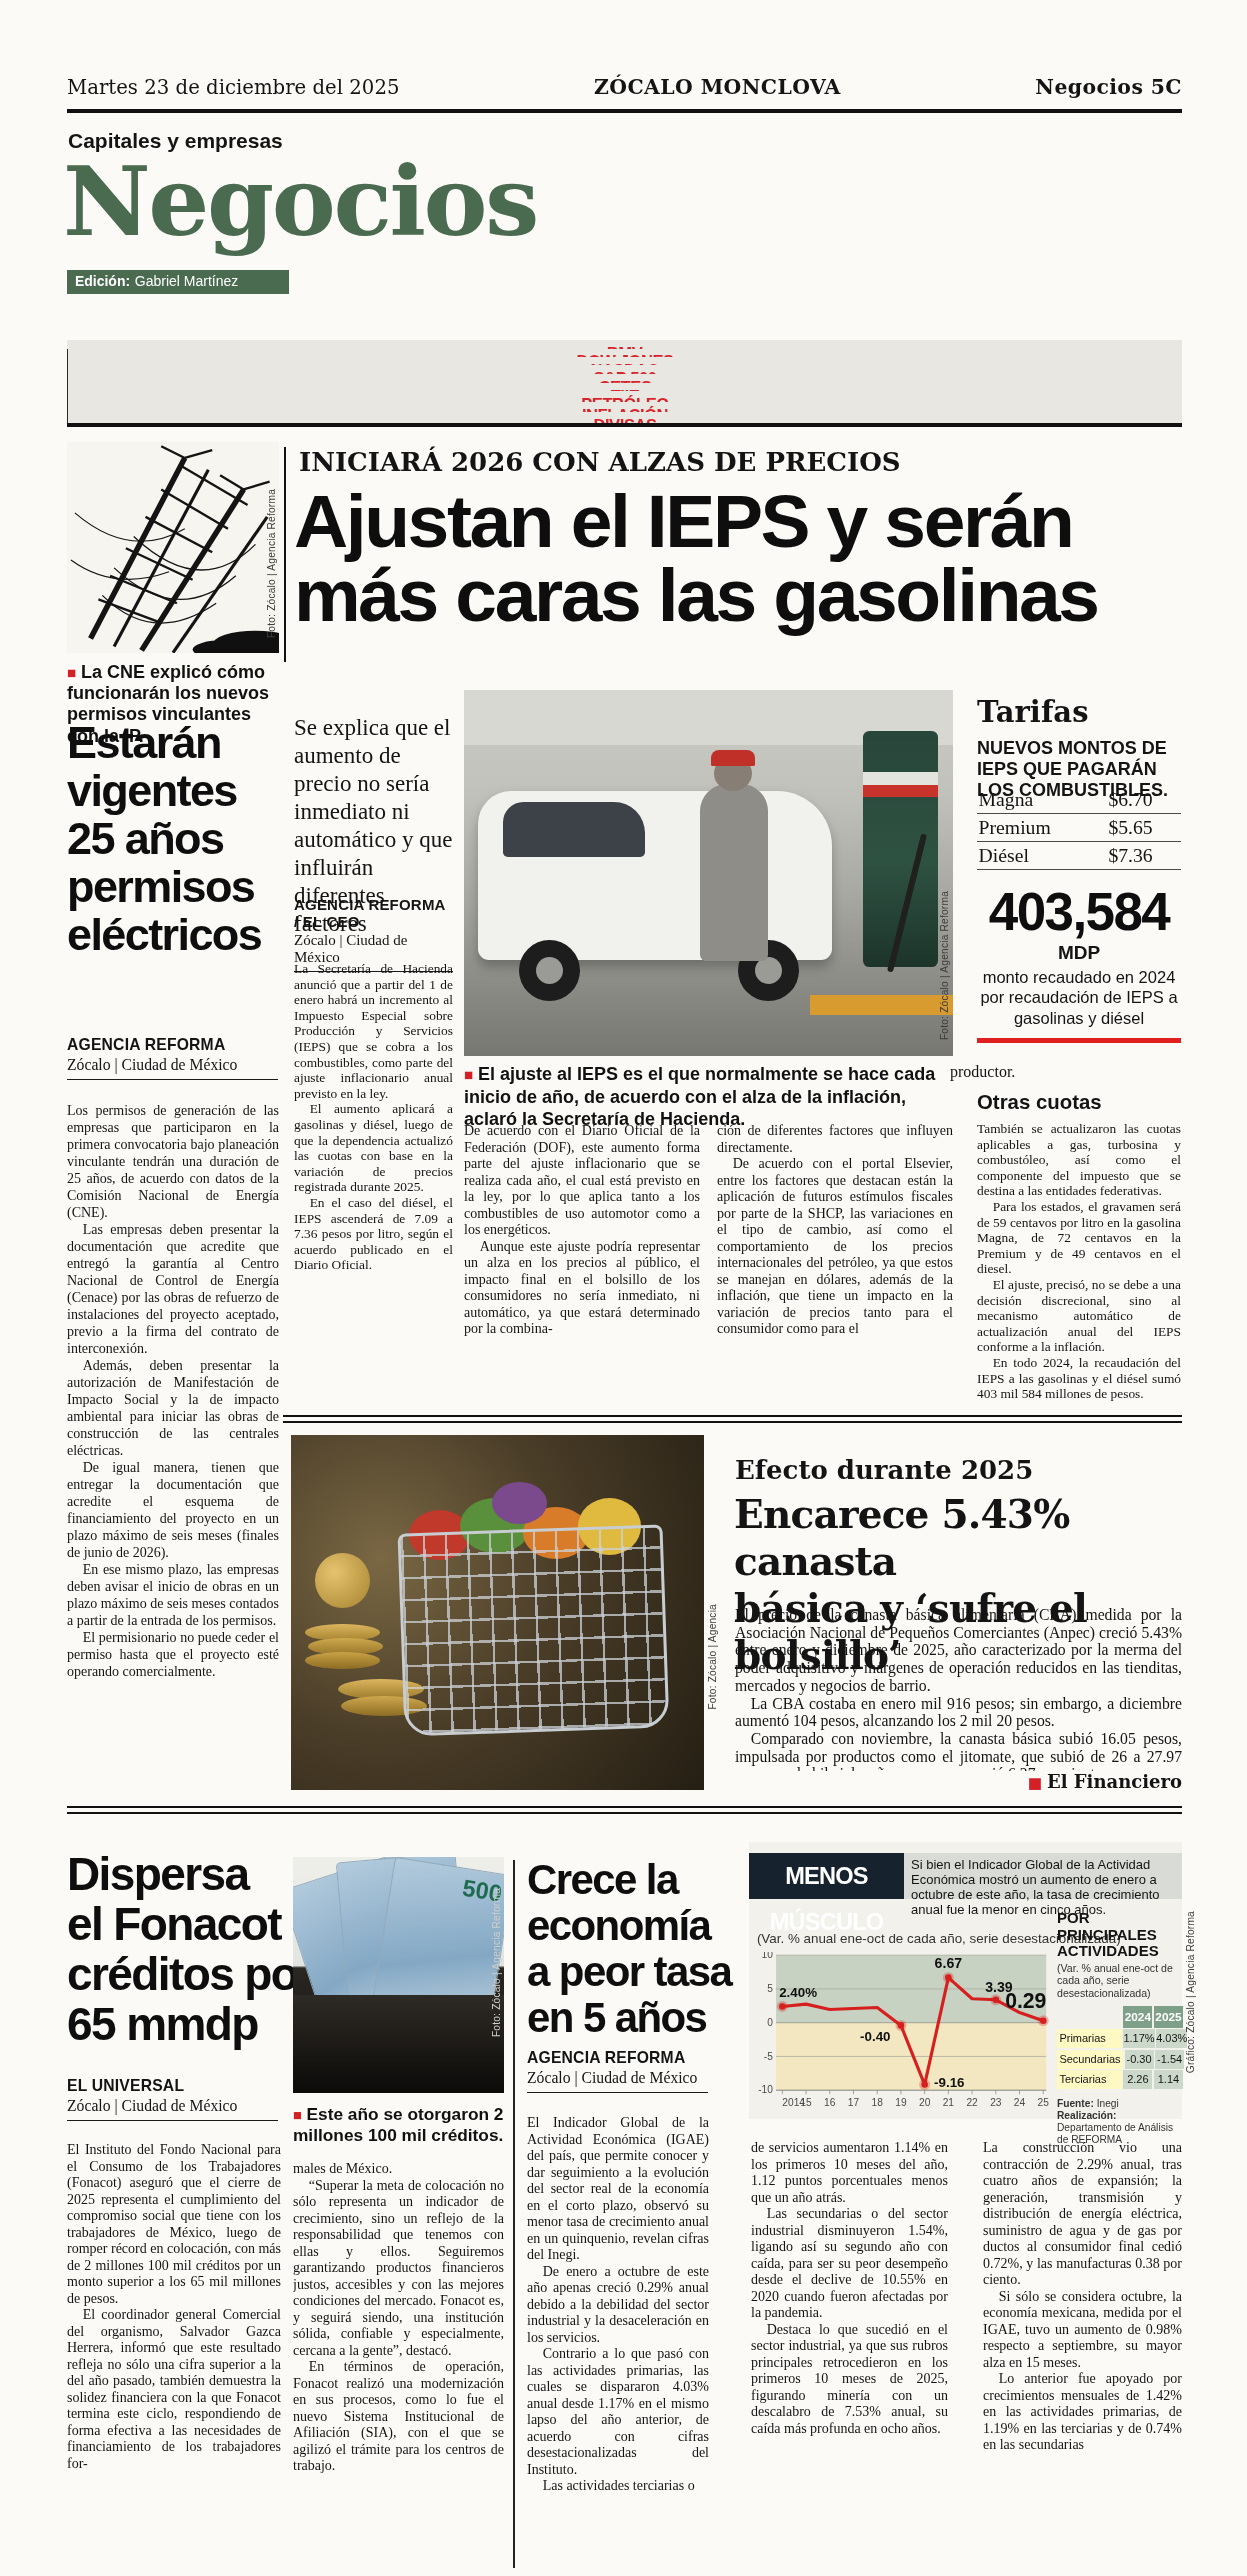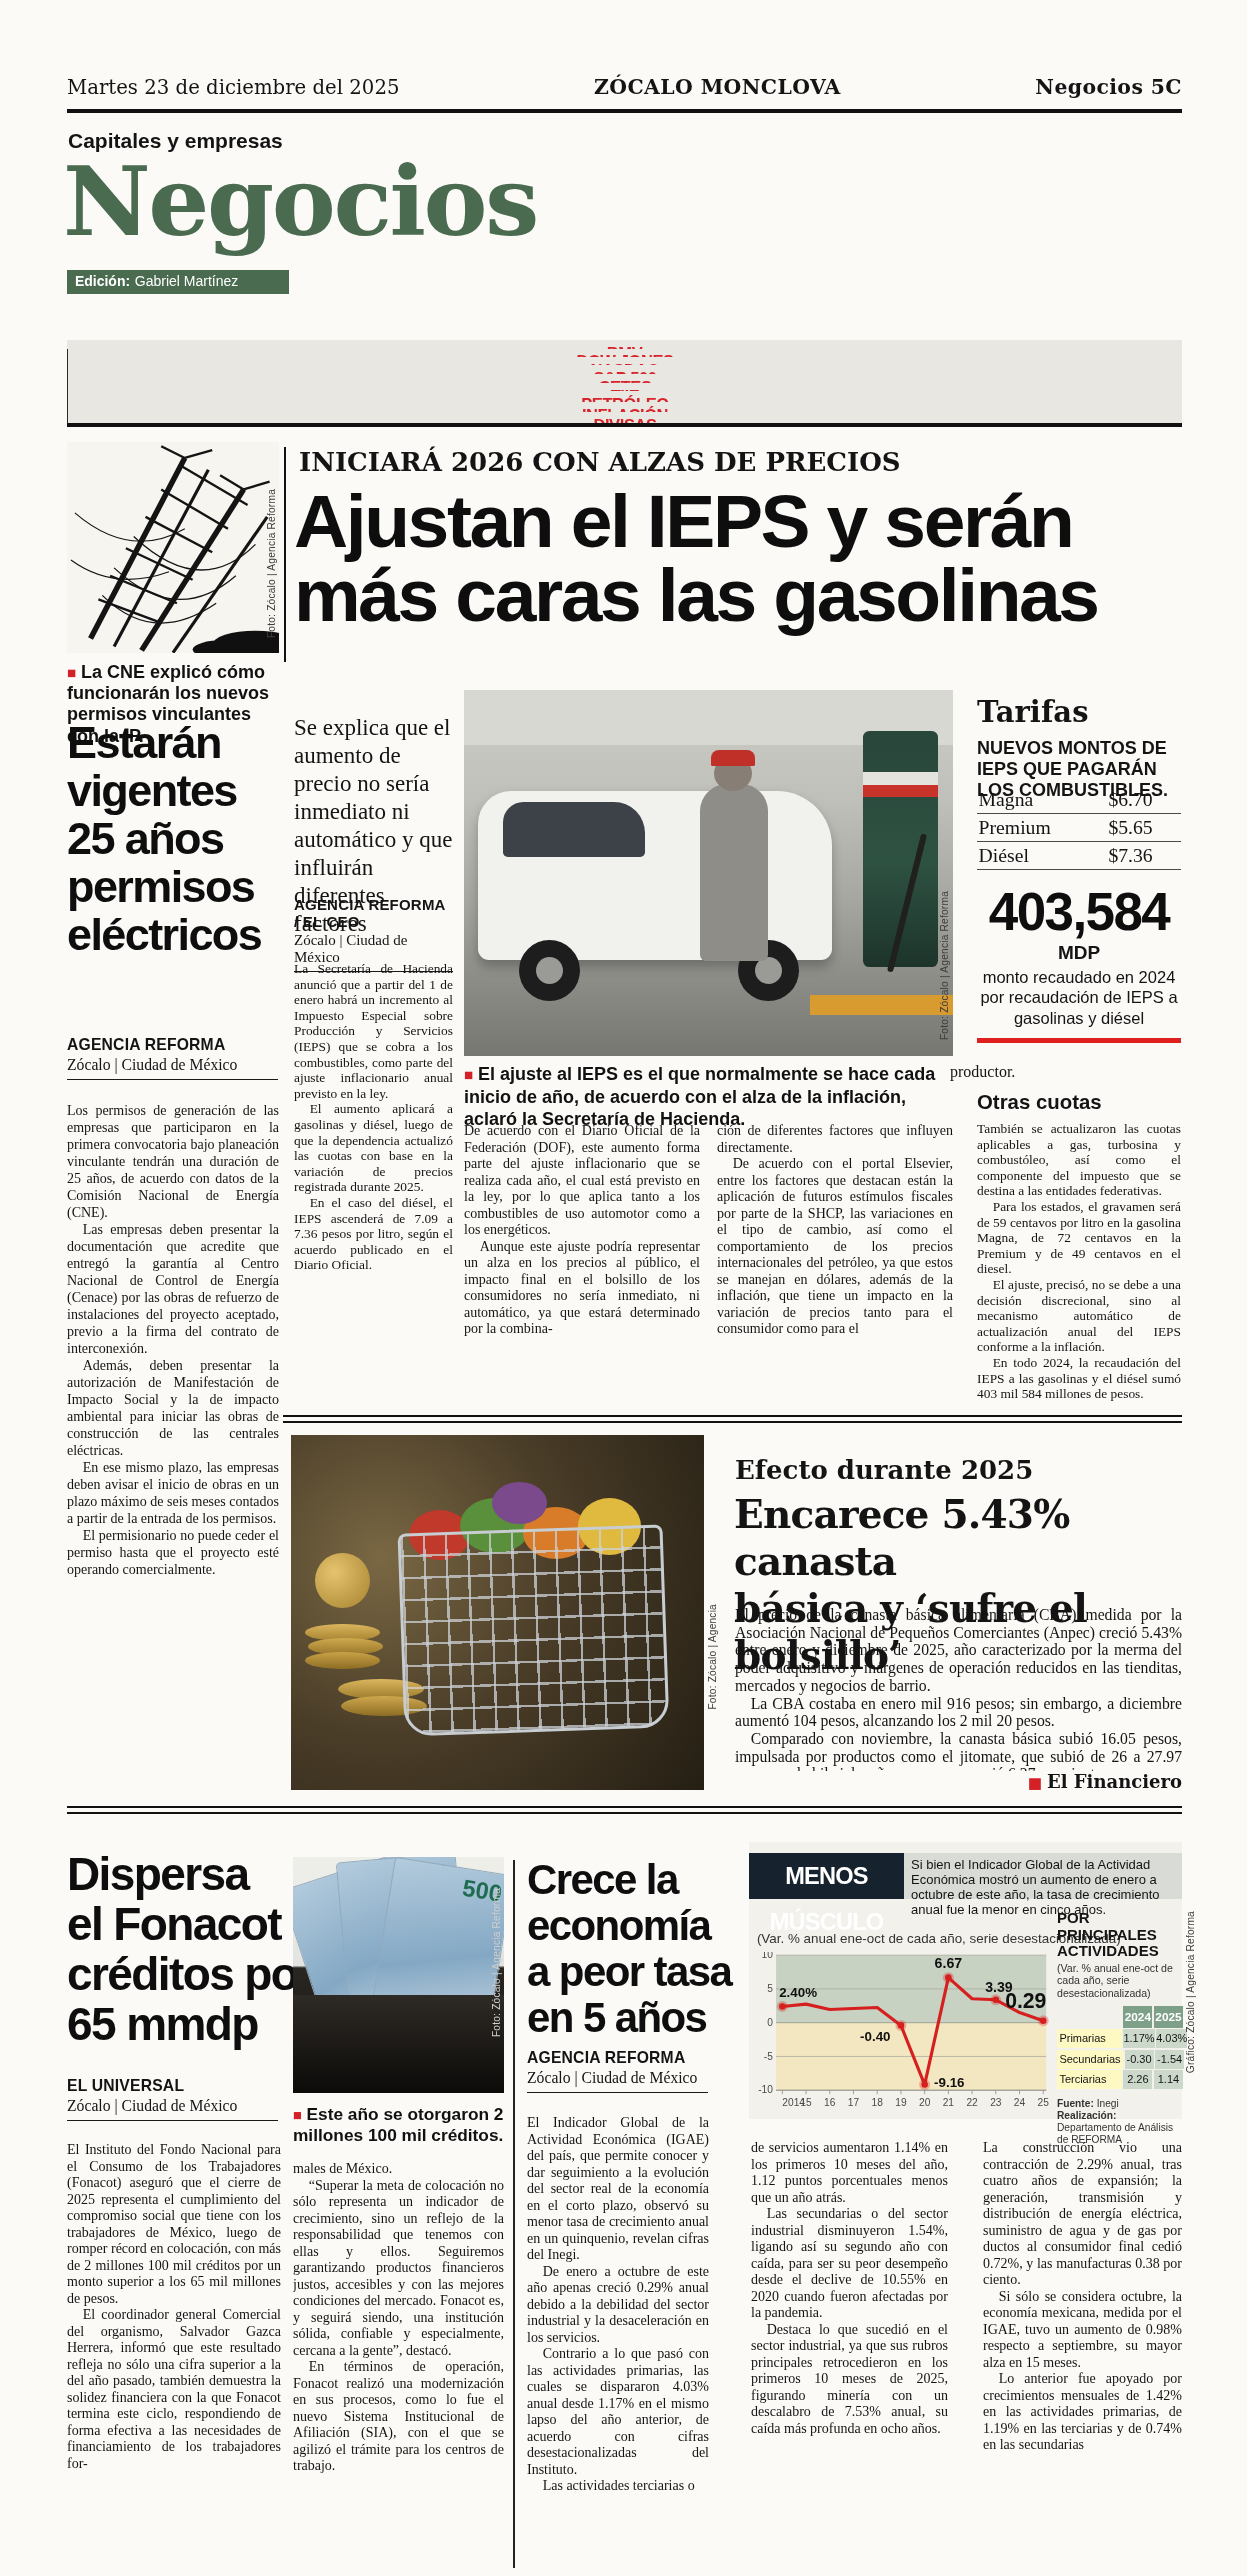--- a/index.html
+++ b/index.html
@@ -228,20 +228,21 @@
       <div>eléctricos</div>
     </div>
   <div class="abs byline-block" style="left:67px;top:1036px;width:211px;">
     <div class="byline">AGENCIA REFORMA</div>
     <div class="dateline">Zócalo | Ciudad de México</div>
   </div>
   <div class="abs paras" style="left:67px;top:1102px;width:212px;height:690px;font-size:14px;line-height:17px;">
       <p>Los permisos de generación de las empresas que participaron en la primera convocatoria bajo planeación vinculante tendrán una duración de 25 años, de acuerdo con datos de la Comisión Nacional de Energía (CNE).</p>
       <p>Las empresas deben presentar la documentación que acredite que entregó la garantía al Centro Nacional de Control de Energía (Cenace) por las obras de refuerzo de instalaciones del proyecto aceptado, previo a la firma del contrato de interconexión.</p>
       <p>Además, deben presentar la autorización de Manifestación de Impacto Social y la de impacto ambiental para iniciar las obras de construcción de las centrales eléctricas.</p>
+      <p>De igual manera, tienen que entregar la documentación que acredite el esquema de financiamiento del proyecto en un plazo máximo de seis meses (finales de junio de 2026).</p>
       <p>En ese mismo plazo, las empresas deben avisar el inicio de obras en un plazo máximo de seis meses contados a partir de la entrada de los permisos.</p>
       <p>El permisionario no puede ceder el permiso hasta que el proyecto esté operando comercialmente.</p>
     </div>
 
   <div class="abs" style="left:284px;top:447px;width:2.4px;height:215px;background:#111;"></div>
   <div class="abs slab" style="left:299px;top:447px;font-weight:700;font-size:26px;">INICIARÁ 2026 CON ALZAS DE PRECIOS</div>
   <div class="abs hl" style="left:294px;top:484px;width:889px;font-size:75px;line-height:74px;letter-spacing:-2.4px;">
       <div>Ajustan el IEPS y serán</div>
       <div>más caras las gasolinas</div>
     </div>

